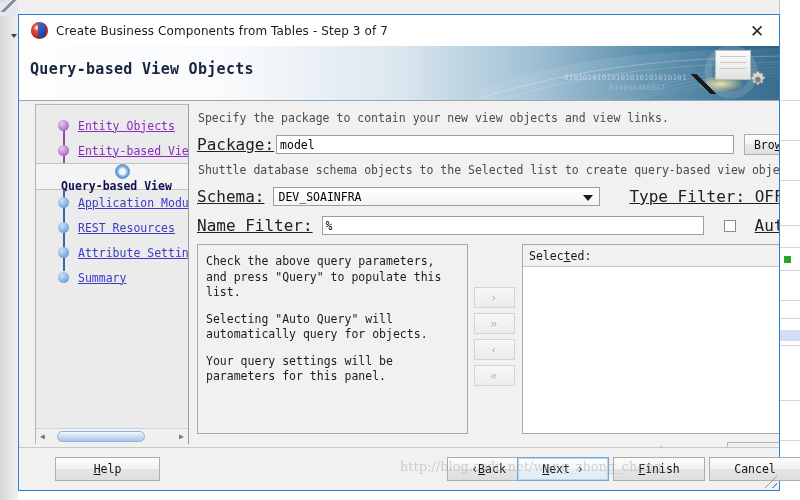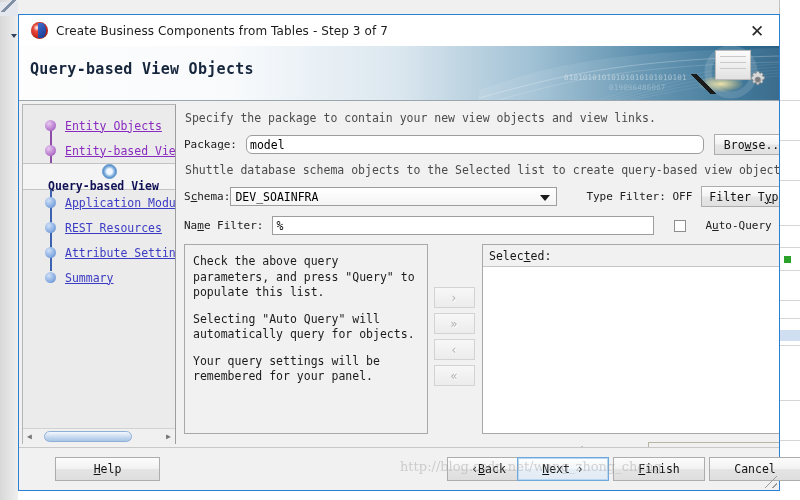--- a/index.html
+++ b/index.html
@@ -163,21 +163,21 @@
     flex: 1; display: flex; position: relative;
     background: #f1f1f1; overflow: hidden;
   }
 
   
   .sidebar-wrap {
     width: 154px; min-width: 154px;
     background: #ebebeb;
     border-right: 1px solid #9d9d9d;
     position: relative;
-    margin: 3px 0 0 3px;
+    margin: 3px 0 0 16px;
     border-top: 1px solid #b5b5b5;
     border-left: 1px solid #b5b5b5;
     height: 340px;
     box-sizing: border-box;
   }
   .sidebar-scroll {
     position: absolute; left: 0; top: 0; right: 0; bottom: 16px;
     overflow: hidden;
   }
   .rail {
@@ -244,22 +244,23 @@
   .content {
     flex: 1; padding: 10px 6px 0 8px; position: relative;
     box-sizing: border-box;
   }
   .desc {
     font-size: 11.5px; color: #4b4b4b; margin: 0 0 9px 1px;
     font-family: "DejaVu Sans Mono", monospace;
   }
   .row { display: flex; align-items: center; margin-bottom: 8px; }
   .fld-label {
-    font-size: 11px; color: #202020; white-space: nowrap;
-    font-family: "DejaVu Sans Mono", monospace;
+    font-size: 16px; color: #202020; white-space: nowrap;
+    font-family: "DejaVu Sans Mono", monospace;
+    text-decoration: underline;
   }
   .fld-label u { text-decoration: underline; }
 
   .txtbox {
     border: 1px solid #9d9d9d;
     background: #ffffff;
     height: 19px; box-sizing: border-box;
     font-size: 11.5px; color: #000; padding: 0 3px;
     display: flex; align-items: center;
     font-family: "DejaVu Sans Mono", monospace;
@@ -294,21 +295,21 @@
   }
 
   .chk {
     width: 12px; height: 12px; border: 1px solid #8d8d8d;
     background: #fff; box-sizing: border-box; cursor: pointer;
   }
 
   
   .shuttle { display: flex; margin-top: 6px; }
   .info-panel {
-    width: 244px; height: 190px;
+    width: 271px; height: 190px;
     border: 1px solid #a8a8a8;
     background: #f1f1f1;
     box-sizing: border-box;
     padding: 9px 8px;
   }
   .info-p {
     font-size: 11.5px; color: #1b1b1b; line-height: 15.5px;
     margin: 0 0 11px 0;
     font-family: "DejaVu Sans Mono", monospace;
   }
@@ -529,31 +530,31 @@
     </div>
 
     <div class="content">
 
       <div class="desc">Specify the package to contain your new view objects and view links.</div>
 
       <div class="row">
         <div class="fld-label">
           Packa<u>g</u>e:
         </div>
-        <div class="txtbox" style="width:458px; margin-left:9px;border-radius:6px;">model</div>
+        <div class="txtbox" style="width:458px; margin-left:2px;">model</div>
         <div class="btn" style="width:82px; margin-left:10px;">Bro<u>w</u>se...</div>
       </div>
 
       <div class="desc" style="margin-top:4px;">Shuttle database schema objects to the Selected list to create query-based view objects.</div>
 
       <div class="row">
         <div class="fld-label">
           S<u>c</u>hema:
         </div>
-        <div class="combo" style="width:327px; ">
+        <div class="combo" style="width:327px; margin-left:9px;">
           <span>DEV_SOAINFRA</span>
           <span class="combo-arrow"></span>
         </div>
         <div class="fld-label" style="margin-left:29px;">Type Filter: OFF</div>
         <div class="btn" style="width:99px; margin-left:9px;">Filter T<u>y</u>pes</div>
       </div>
 
       <div class="row">
         <div class="fld-label">
           Na<u>m</u>e Filter:
@@ -564,21 +565,21 @@
           A<u>u</u>to-Query
         </div>
         <div class="btn" style="width:62px; margin-left:8px;">uery</div>
       </div>
 
       <div class="shuttle">
 
         <div class="info-panel">
           <div class="info-p">Check the above query parameters, and press "Query" to populate this list.</div>
           <div class="info-p">Selecting "Auto Query" will automatically query for objects.</div>
-          <div class="info-p">Your query settings will be remembered for your panel.</div>
+          <div class="info-p">Your query settings will be parameters for this panel.</div>
         </div>
 
         <div class="arrow-col">
           <div class="arrow-btn">›</div>
           <div class="arrow-btn">»</div>
           <div class="arrow-btn">‹</div>
           <div class="arrow-btn">«</div>
         </div>
 
         <div class="sel-panel">

